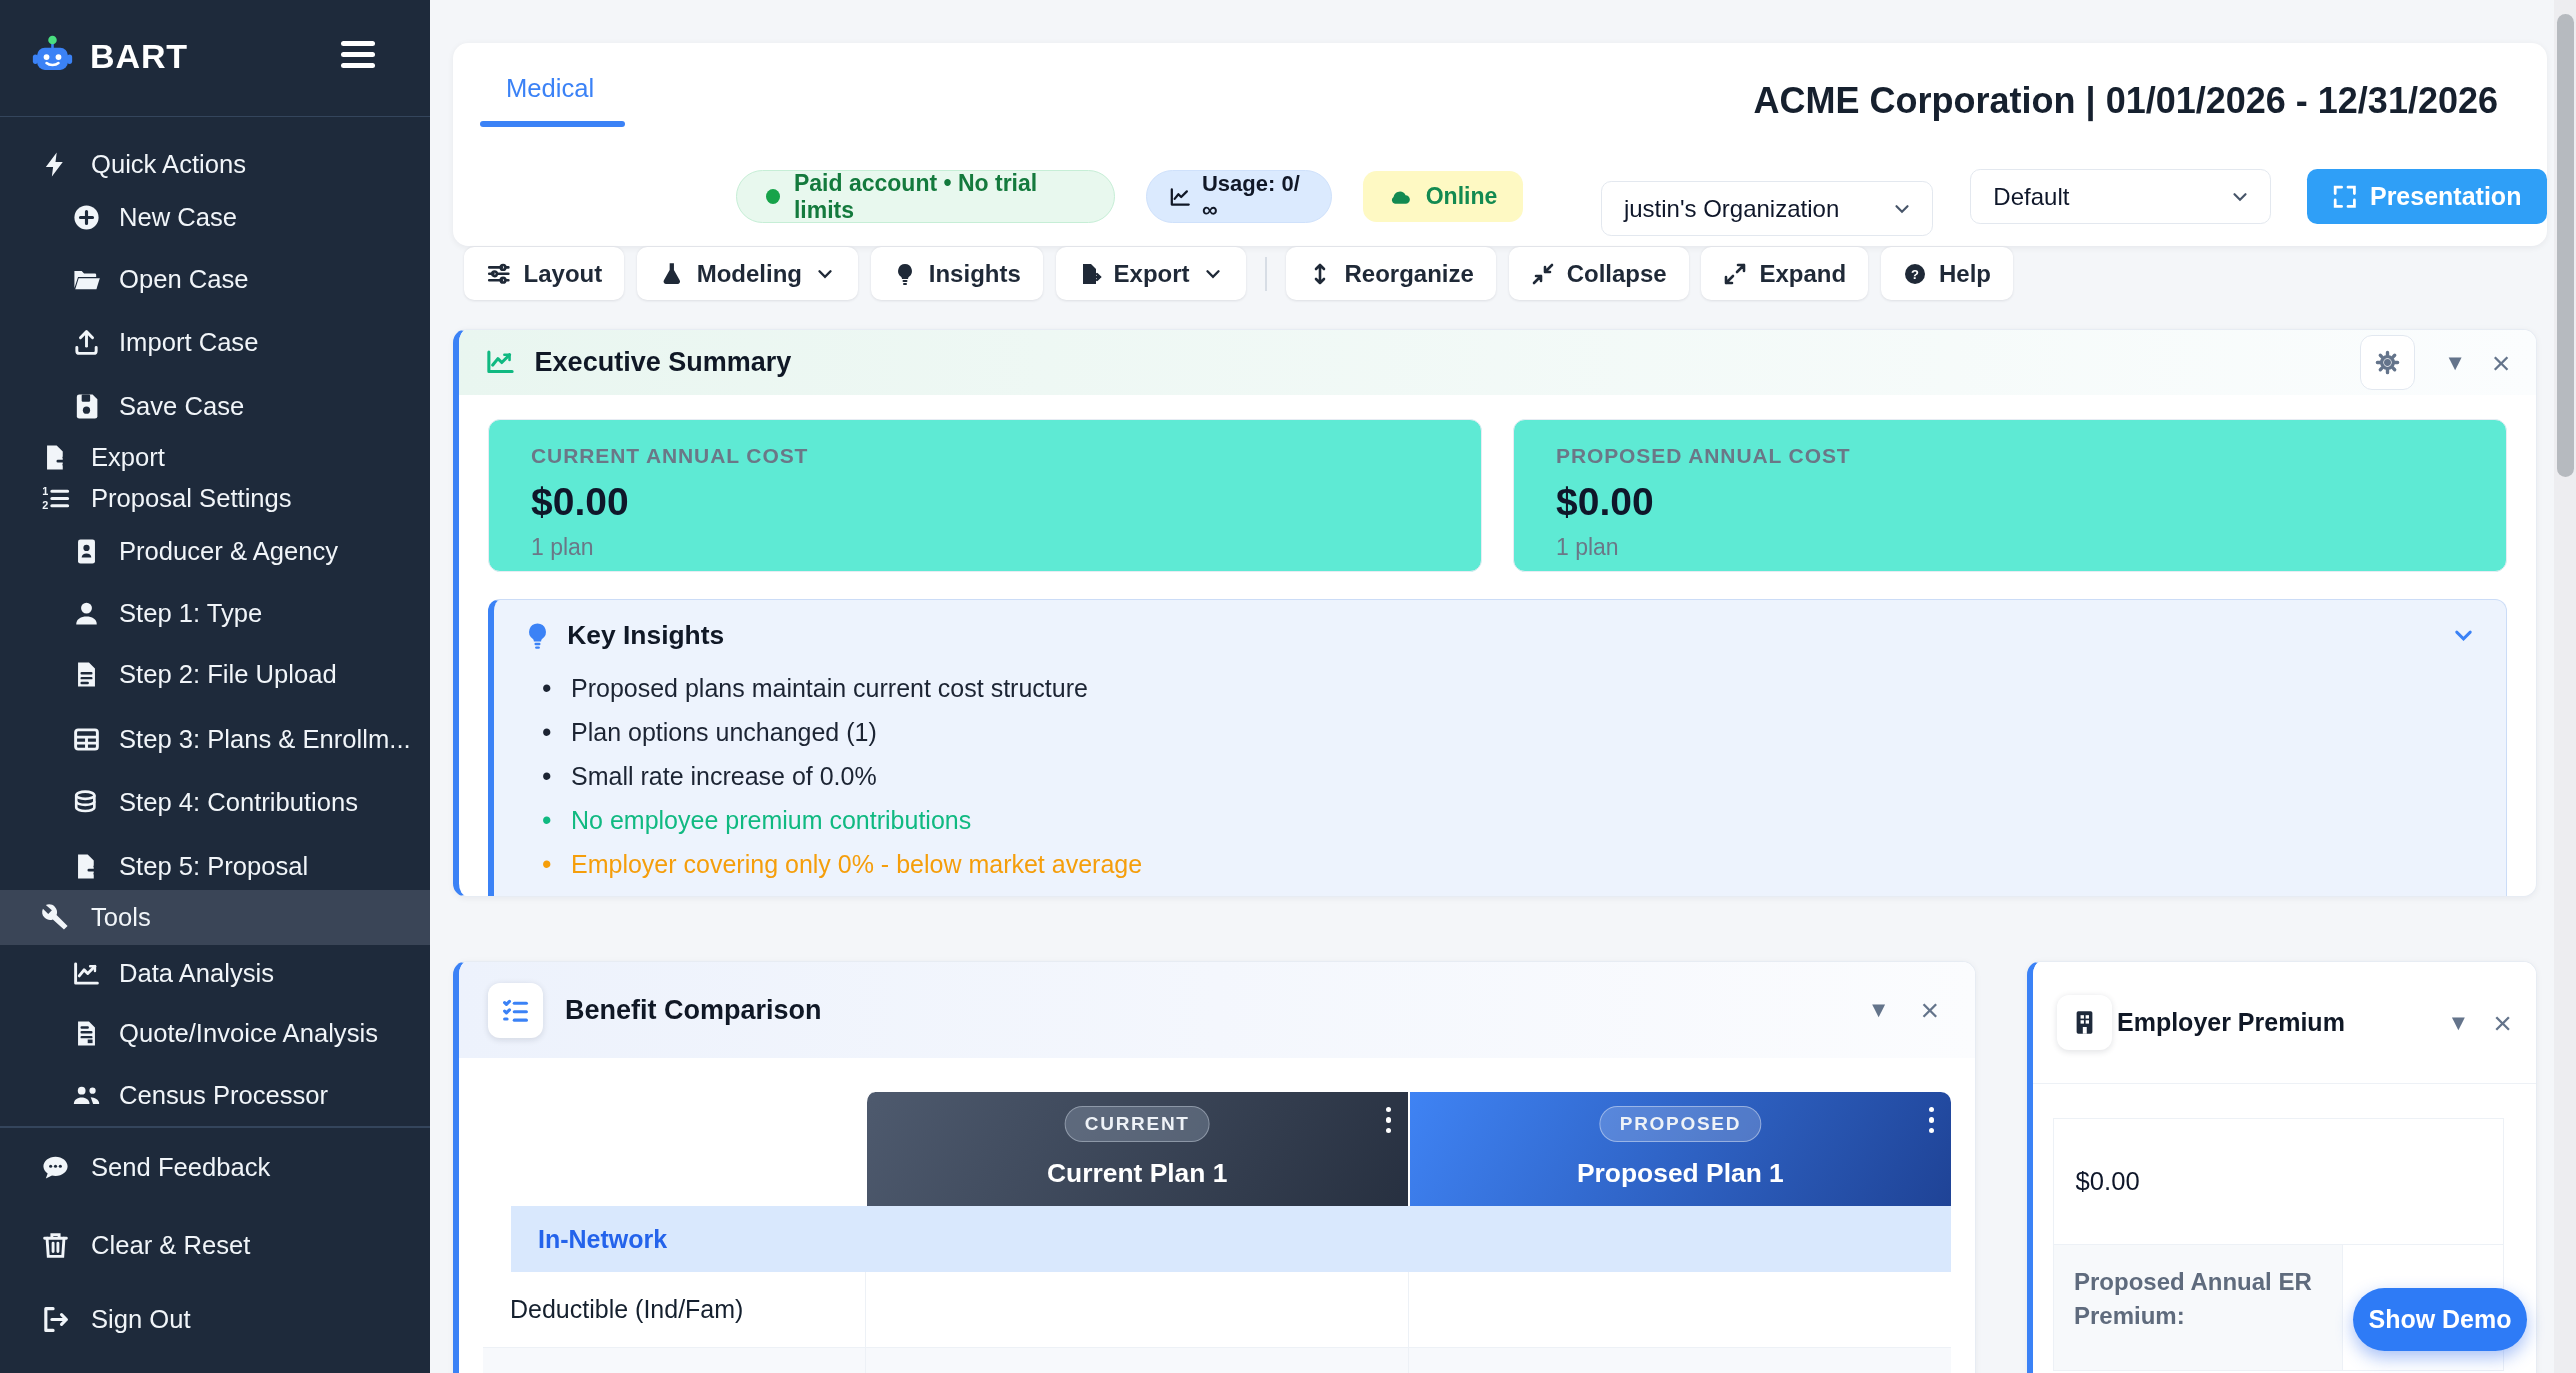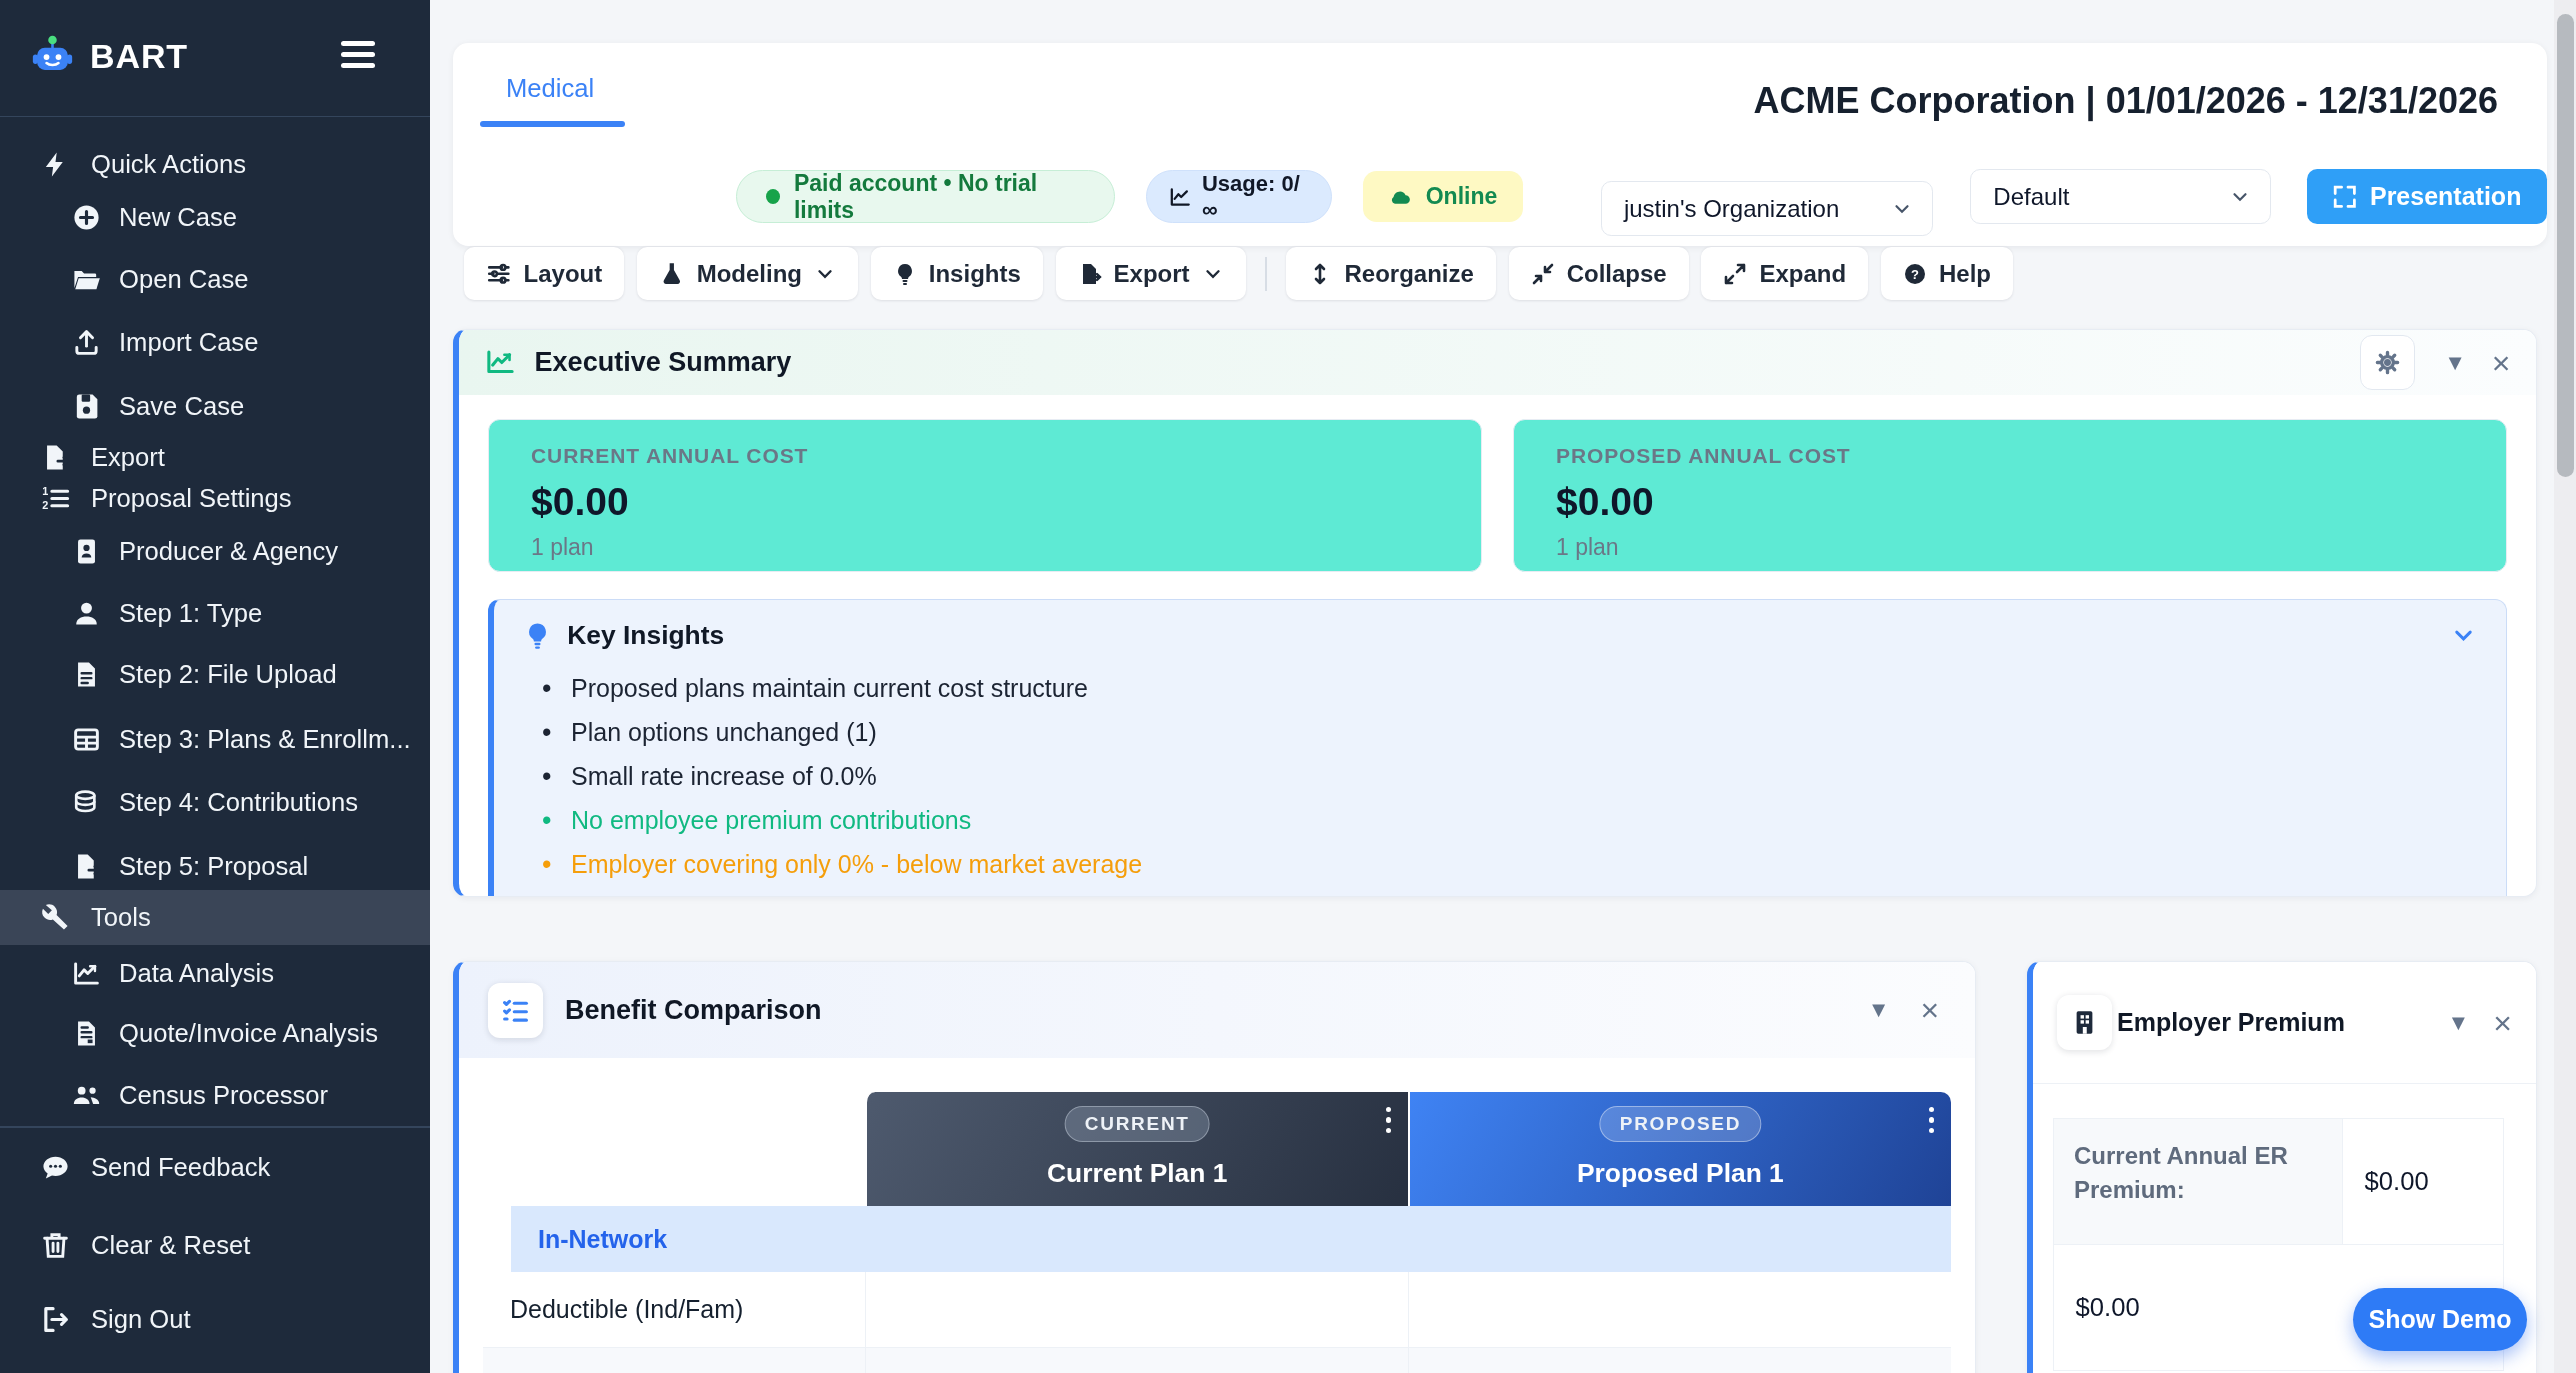--- a/index.html
+++ b/index.html
@@ -582,24 +582,24 @@
           </svg>
       </span>
       <span class="p-title">Employer Premium</span>
       <span style="flex:1"></span>
       <span class="tri">▼</span>
       <span class="xx" style="margin-left:24px">×</span>
     </div>
     <div class="ep-body">
       <div class="ep-table">
         <div class="ep-row">
-          <div class="ep-lab">Current Annual ER Premium:</div>
           <div class="ep-val">$0.00</div>
         </div>
         <div class="ep-row">
+          <div class="ep-lab">Proposed Annual ER Premium:</div>
           <div class="ep-val">$0.00</div>
         </div>
 
       </div>
     </div>
   </div>
 
   <div class="demo-btn">Show Demo</div>
 
   <div class="scroll-track">

